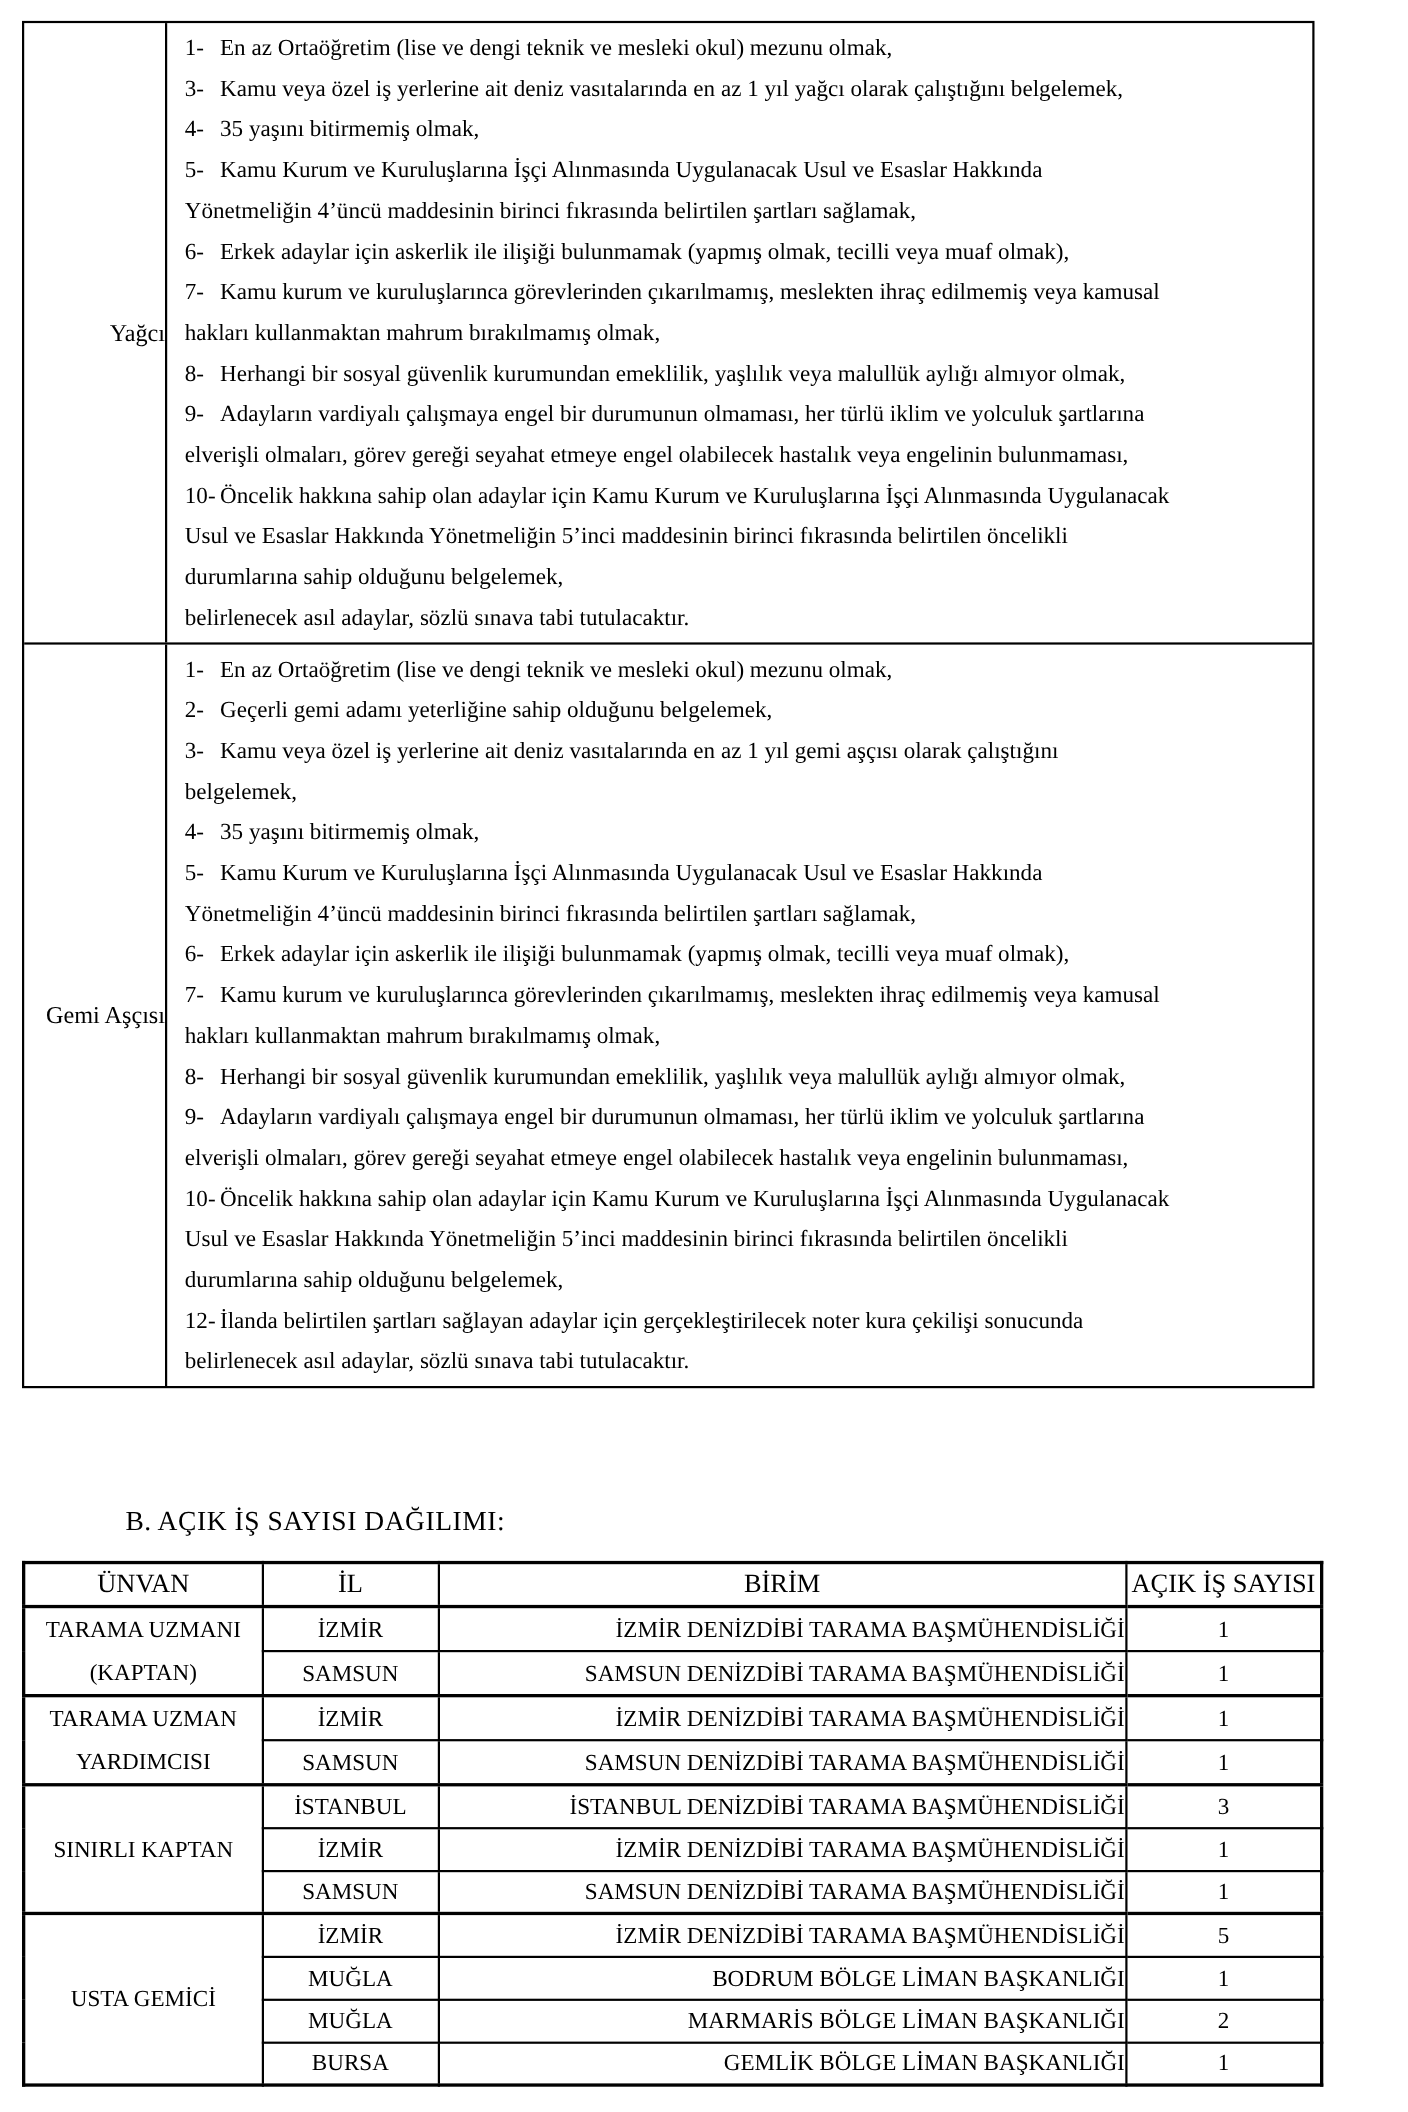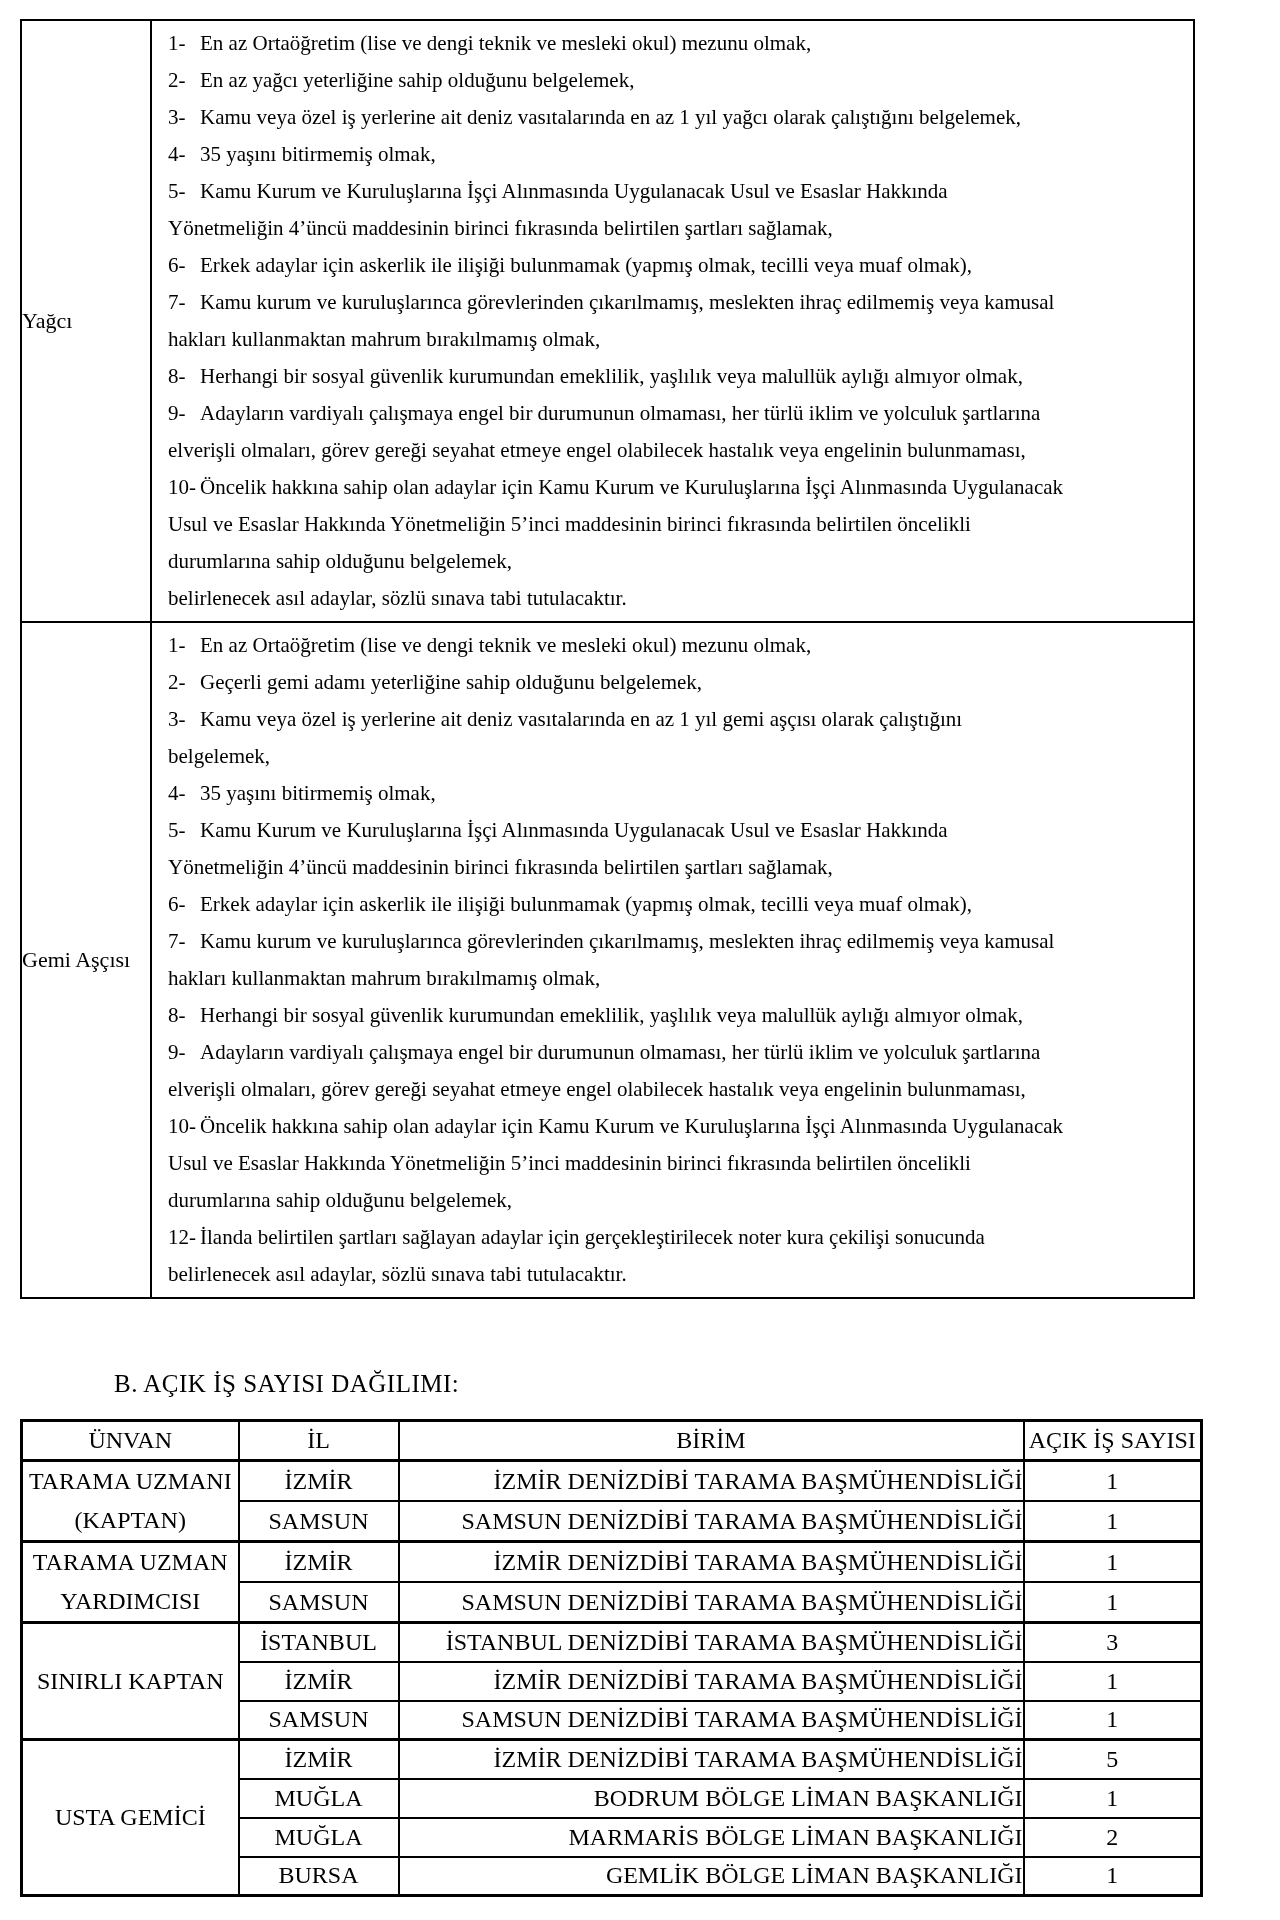--- a/index.html
+++ b/index.html
@@ -20,21 +20,21 @@
     width: 1175px;
     border: 2px solid #000;
   }
   .req-row { display: flex; }
   .req-row + .req-row { border-top: 2px solid #000; }
   .req-label {
     flex: 0 0 130px;
     border-right: 2px solid #000;
     display: flex;
     align-items: center;
-    justify-content: flex-start;
+    justify-content: flex-end;
     font-size: 22px;
   }
   .req-content {
     flex: 1;
     padding: 4px 4px 4px 16px;
     overflow: hidden;
   }
   .line {
     white-space: pre;
     tab-size: 32px;
@@ -70,36 +70,35 @@
     font-weight: normal;
     text-align: center;
     vertical-align: middle;
     overflow: hidden;
   }
   #dist-table thead th {
     height: 40px;
     font-size: 24px;
     border-bottom: 3px solid #000;
   }
-  #dist-table tbody td { height: 39px; font-size: 24px; }
+  #dist-table tbody td { height: 39px; font-size: 21px; }
   #dist-table tbody tr.group-start td { border-top: 3px solid #000; }
   #dist-table td.birim { text-align: right; padding-left: 6px; }
   #dist-table td.unvan span { display: block; line-height: 39px; }
 </style>
 </head>
 <body>
 
 <div id="req-table">
   <div class="req-row">
     <div class="req-label">
       <span>Yağcı</span>
     </div>
     <div class="req-content">
         <div class="line">1-	En az Ortaöğretim (lise ve dengi teknik ve mesleki okul) mezunu olmak,</div>
-        <div class="line">2-	En az yağcı yeterliğine sahip olduğunu belgelemek,</div>
         <div class="line">3-	Kamu veya özel iş yerlerine ait deniz vasıtalarında en az 1 yıl yağcı olarak çalıştığını belgelemek,</div>
         <div class="line">4-	35 yaşını bitirmemiş olmak,</div>
         <div class="line">5-	Kamu Kurum ve Kuruluşlarına İşçi Alınmasında Uygulanacak Usul ve Esaslar Hakkında</div>
         <div class="line">Yönetmeliğin 4’üncü maddesinin birinci fıkrasında belirtilen şartları sağlamak,</div>
         <div class="line">6-	Erkek adaylar için askerlik ile ilişiği bulunmamak (yapmış olmak, tecilli veya muaf olmak),</div>
         <div class="line">7-	Kamu kurum ve kuruluşlarınca görevlerinden çıkarılmamış, meslekten ihraç edilmemiş veya kamusal</div>
         <div class="line">hakları kullanmaktan mahrum bırakılmamış olmak,</div>
         <div class="line">8-	Herhangi bir sosyal güvenlik kurumundan emeklilik, yaşlılık veya malullük aylığı almıyor olmak,</div>
         <div class="line">9-	Adayların vardiyalı çalışmaya engel bir durumunun olmaması, her türlü iklim ve yolculuk şartlarına</div>
         <div class="line">elverişli olmaları, görev gereği seyahat etmeye engel olabilecek hastalık veya engelinin bulunmaması,</div>

